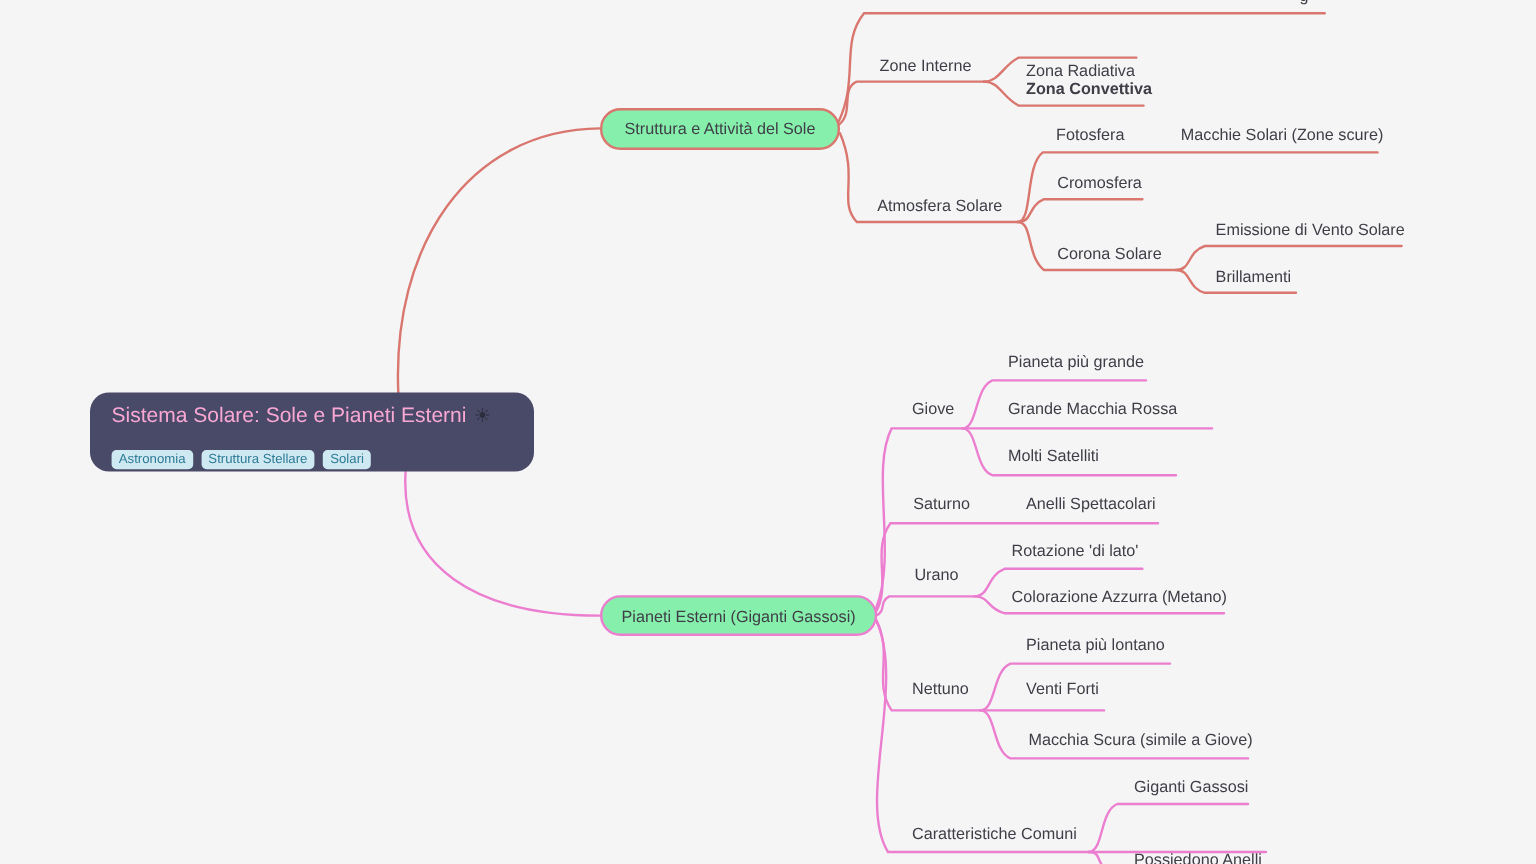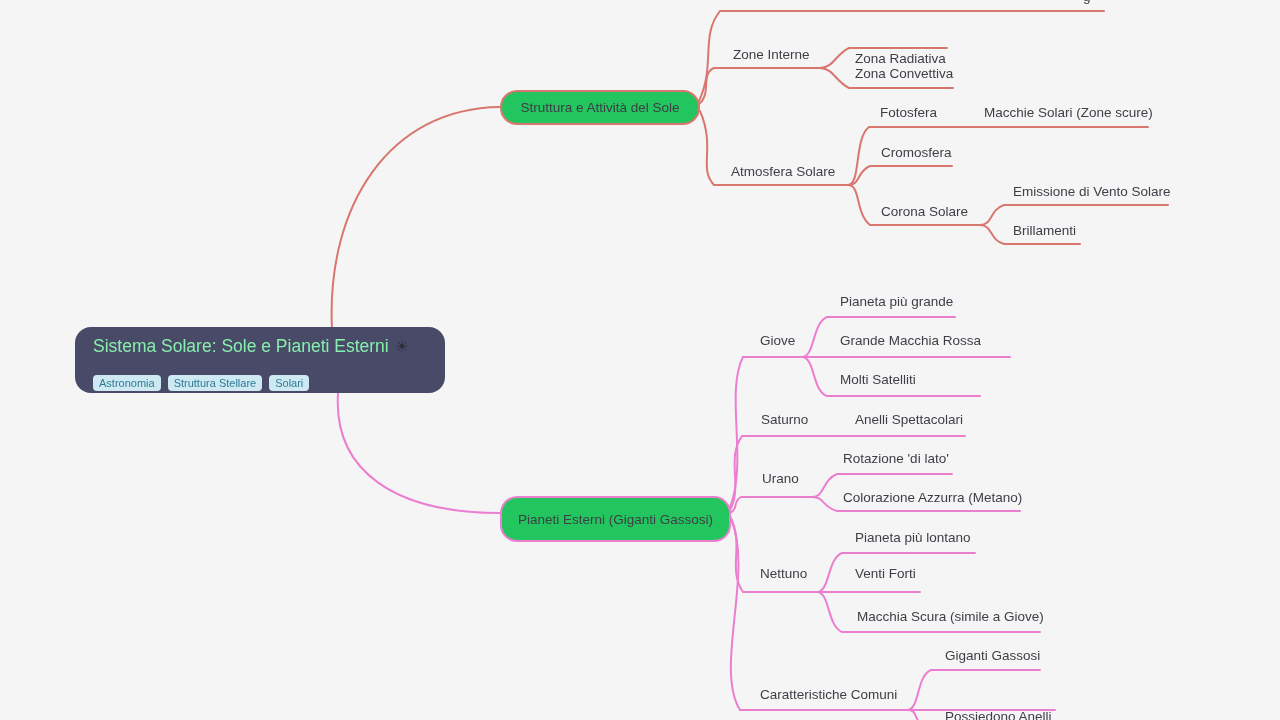--- a/index.html
+++ b/index.html
@@ -15,36 +15,36 @@
 
   .label {
     position:absolute; white-space:nowrap;
     font-size:13.5px; line-height:18px; color:#3e3e46;
     cursor:pointer;
   }
   .frag { color:#3e3e46; }
 
   .boxnode {
     position:absolute; box-sizing:border-box;
-    background:#22c55e; border-radius:17px;
+    background:#86efac; border-radius:17px;
     display:flex; align-items:center; justify-content:center;
     font-size:13.5px; color:#3e3e46; white-space:nowrap;
     cursor:pointer;
   }
   .boxnode.red-border  { border:2px solid #d9776f; }
   .boxnode.pink-border { border:2px solid #ec7ed0; }
 
   .rootnode {
     position:absolute; left:75px; top:327px;
     box-sizing:border-box; width:370px; height:66px;
     background:#494968; border-radius:16px;
     padding:9px 18px; cursor:pointer;
   }
   .root-title-row { display:flex; align-items:center; white-space:nowrap; }
-  .root-title { font-size:17.5px; color:#86efac; }
+  .root-title { font-size:17.5px; color:#f9a8d4; }
   .sun { font-size:16px; color:#2d2d3c; margin-left:6px; }
   .tags { display:flex; gap:7px; margin-top:18px; }
   .tag {
     background:#cfe9f3; color:#2d7b95;
     font-size:11px; line-height:14px;
     padding:1px 6px; border-radius:4px; white-space:nowrap;
   }
 </style>
 </head>
 <body>
@@ -89,27 +89,27 @@
       <span class="sun">☀</span>
     </div>
     <div class="tags">
       <span class="tag">Astronomia</span>
       <span class="tag">Struttura Stellare</span>
       <span class="tag">Solari</span>
     </div>
   </div>
 
   <div class="boxnode red-border" style="left:500px; top:90px; width:200px; height:35px;">Struttura e Attività del Sole</div>
-  <div class="boxnode pink-border" style="left:500px; top:496px; width:231px; height:46px;">Pianeti Esterni (Giganti Gassosi)</div>
+  <div class="boxnode pink-border" style="left:500px; top:496px; width:231px; height:34px;">Pianeti Esterni (Giganti Gassosi)</div>
 
   <div class="label frag" style="left:1083px; top:-12px;">g</div>
 
   <div class="label" style="left:733px; top:46px;">Zone Interne</div>
   <div class="label" style="left:855px; top:26px;margin-top:24px;">Zona Radiativa</div>
-  <div class="label" style="left:855px; top:65px;">Zona Convettiva</div>
+  <div class="label" style="left:855px; top:65px;font-weight:bold;">Zona Convettiva</div>
   <div class="label" style="left:731px; top:163px;">Atmosfera Solare</div>
   <div class="label" style="left:880px; top:104px;">Fotosfera</div>
   <div class="label" style="left:984px; top:104px;">Macchie Solari (Zone scure)</div>
   <div class="label" style="left:881px; top:144px;text-align:right;">Cromosfera</div>
   <div class="label" style="left:881px; top:203px;">Corona Solare</div>
   <div class="label" style="left:1013px; top:183px;">Emissione di Vento Solare</div>
   <div class="label" style="left:1013px; top:222px;">Brillamenti</div>
 
   <div class="label" style="left:760px; top:332px;">Giove</div>
   <div class="label" style="left:840px; top:293px;">Pianeta più grande</div>

